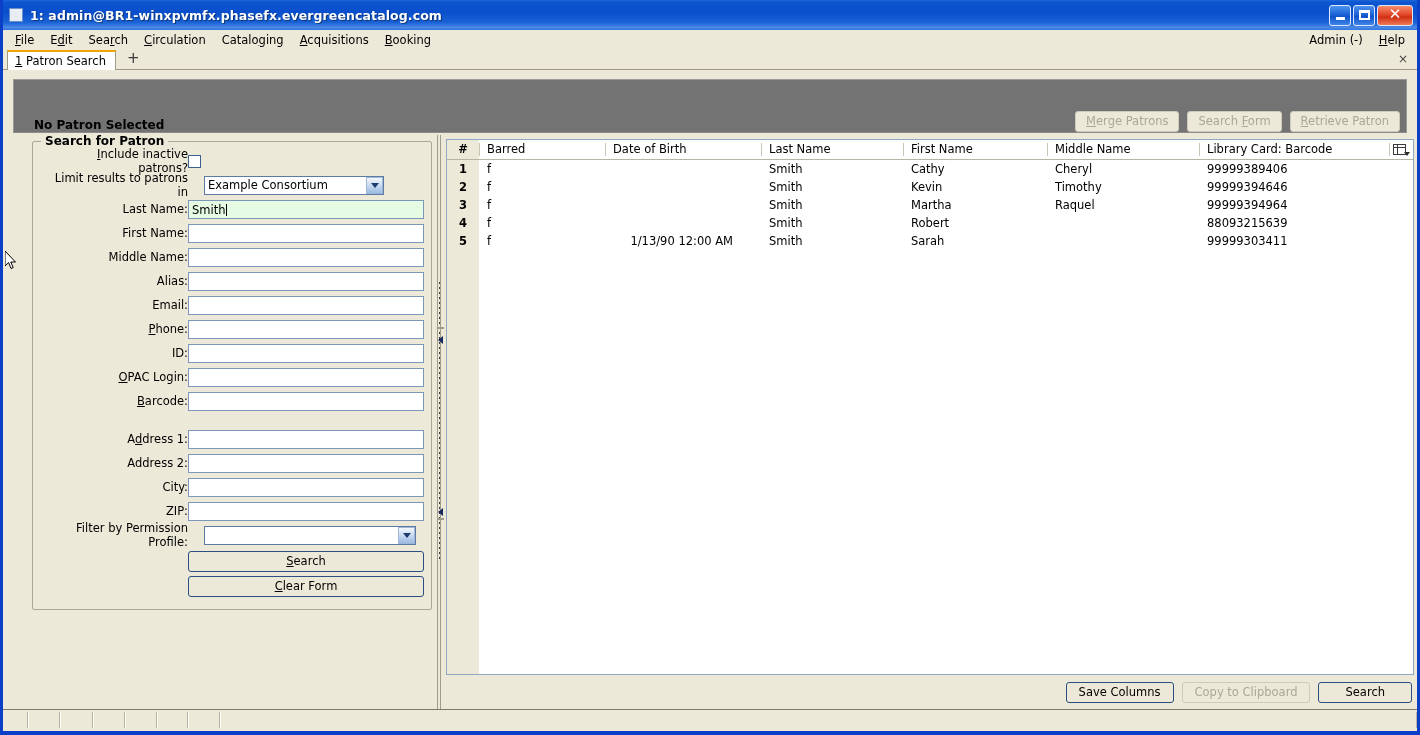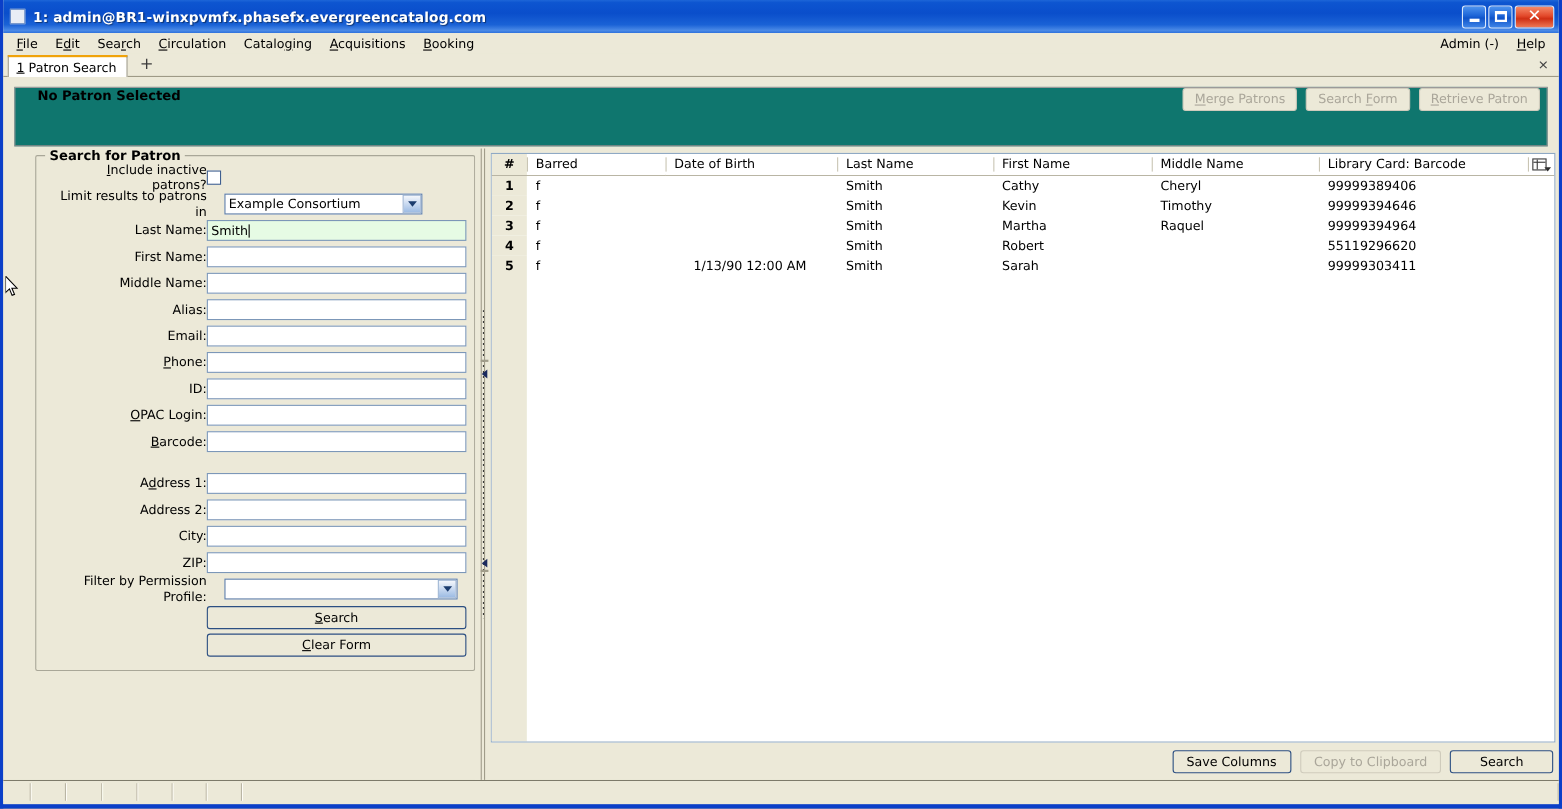--- a/index.html
+++ b/index.html
@@ -146,23 +146,23 @@
     flex-direction: column;
     min-height: 0;
     position: relative;
   }
 
   
   #patron-header {
     flex: 0 0 54px;
     border: 1px solid #9a9a9a;
     border-bottom: 1px solid #8a8a8a;
-    background: #0f766e;
-    display: flex;
-    align-items: flex-start;
+    background: #737373;
+    display: flex;
+    align-items: flex-end;
     padding: 0 6px 0 20px;
     position: relative;
   }
   #patron-header .label {
     font-size: 12px;
     font-weight: bold;
     color: #000;
   }
   #patron-header .hdr-btns {
     margin-left: auto;
@@ -739,21 +739,21 @@
                 <td></td>
                 <td></td>
               </tr>
               <tr>
                 <td class="numcol">4</td>
                 <td>f</td>
                 <td class="dob"></td>
                 <td>Smith</td>
                 <td>Robert</td>
                 <td></td>
-                <td>55119296620</td>
+                <td>88093215639</td>
                 <td></td>
                 <td></td>
               </tr>
               <tr>
                 <td class="numcol">5</td>
                 <td>f</td>
                 <td class="dob">1/13/90 12:00 AM</td>
                 <td>Smith</td>
                 <td>Sarah</td>
                 <td></td>

